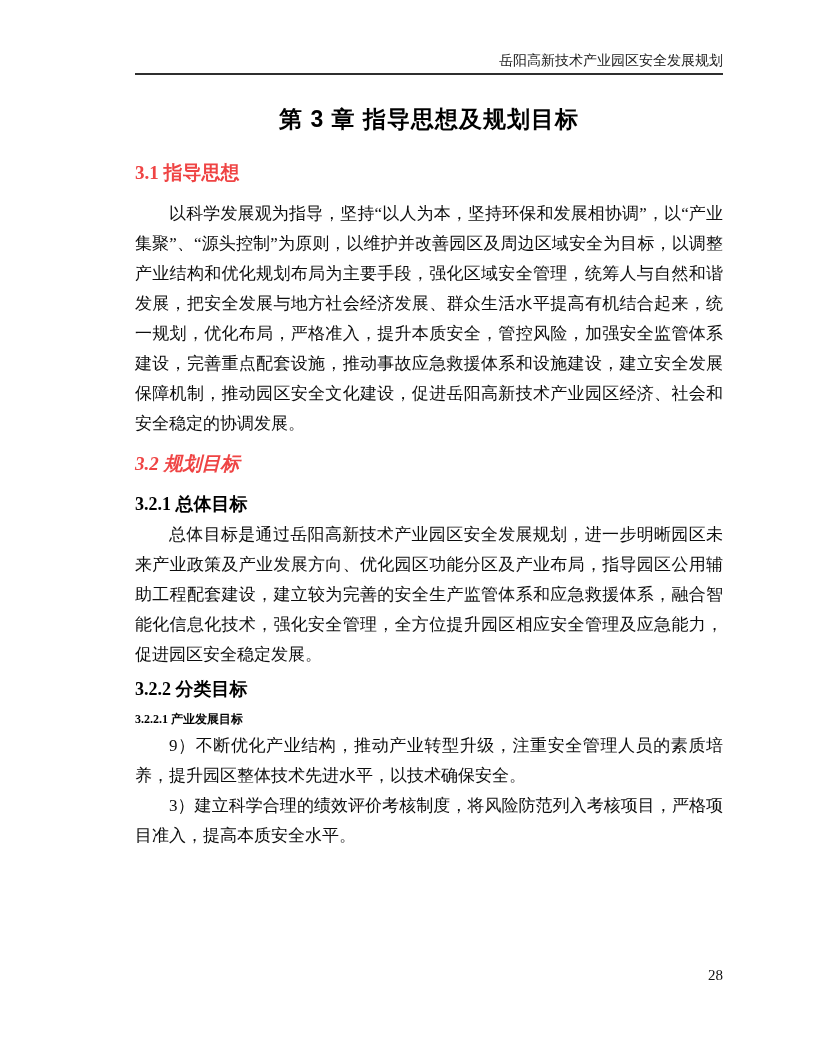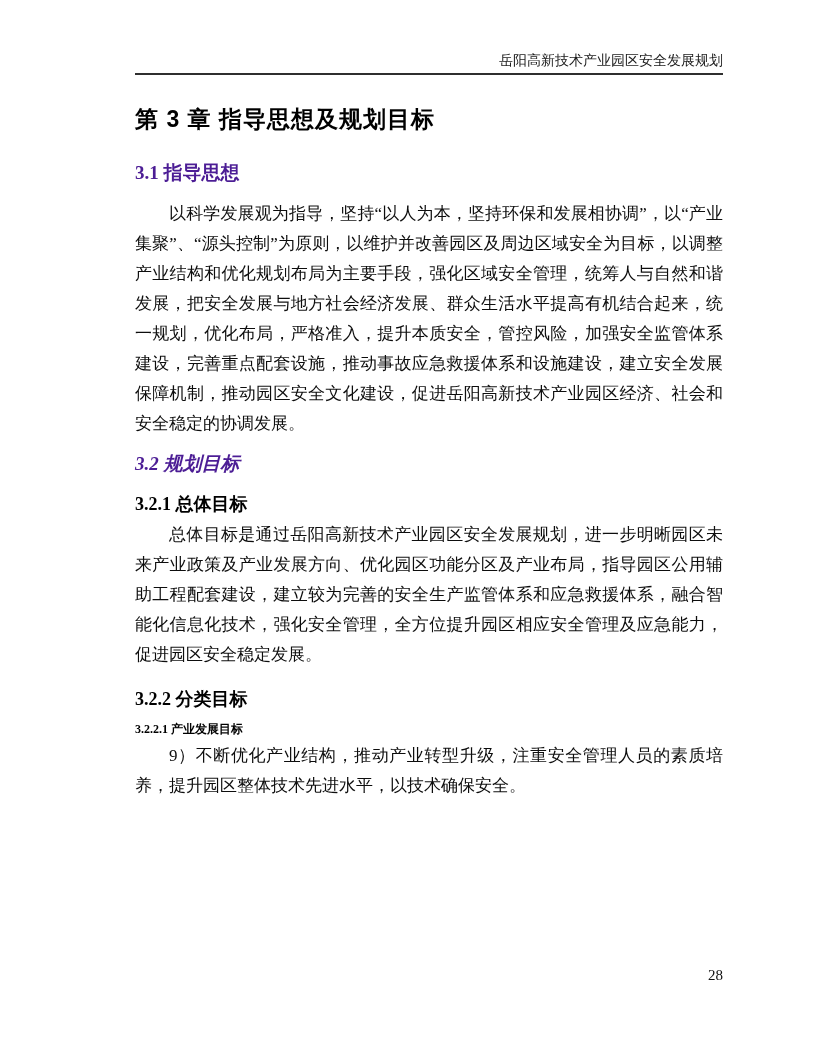--- a/index.html
+++ b/index.html
@@ -34,40 +34,40 @@
     margin-top: 4px;
     border-top: 2px solid #2f2f2f;
     height: 0;
   }
   .chapter-title {
     margin: 30px 0 0 0;
     font-family: "Liberation Sans", "DejaVu Sans", sans-serif;
     font-size: 23px;
     line-height: 28px;
     font-weight: bold;
-    text-align: left;
+    text-align: center;
     letter-spacing: 1px;
     color: #000000;
   }
   .h-l1 {
     margin: 27px 0 0 0;
     font-size: 19px;
     line-height: 25px;
     font-weight: bold;
-    color: #4c1d95;
+    color: #ef4444;
   }
   .h-l1.s32 { margin-top: 12px; font-style: italic; }
   .h-l2 {
     margin: 17px 0 0 0;
     font-size: 18px;
     line-height: 23px;
     font-weight: bold;
     color: #000000;
   }
-  .h-l2.s322 { margin-top: 18px; }
+  .h-l2.s322 { margin-top: 8px; }
   .h-l3 {
     margin: 7px 0 0 0;
     font-size: 12px;
     line-height: 23px;
     font-weight: bold;
     color: #000000;
   }
   .para {
     margin: 0;
     font-size: 17px;
@@ -114,17 +114,18 @@
 
     <p class="para after-h2">总体目标是通过岳阳高新技术产业园区安全发展规划，进一步明晰园区未来产业政策及产业发展方向、优化园区功能分区及产业布局，指导园区公用辅助工程配套建设，建立较为完善的安全生产监管体系和应急救援体系，融合智能化信息化技术，强化安全管理，全方位提升园区相应安全管理及应急能力，促进园区安全稳定发展。</p>
 
     <h3 class="h-l2 s322">3.2.2 分类目标</h3>
 
     <h4 class="h-l3">3.2.2.1 产业发展目标</h4>
 
 
     <p class="para">9）不断优化产业结构，推动产业转型升级，注重安全管理人员的素质培养，提升园区整体技术先进水平，以技术确保安全。</p>
 
+    <p class="para">3）建立科学合理的绩效评价考核制度，将风险防范列入考核项目，严格项目准入，提高本质安全水平。</p>
 
   </div>
 
   <div class="page-number">28</div>
 </div>
 
 </body></html>

